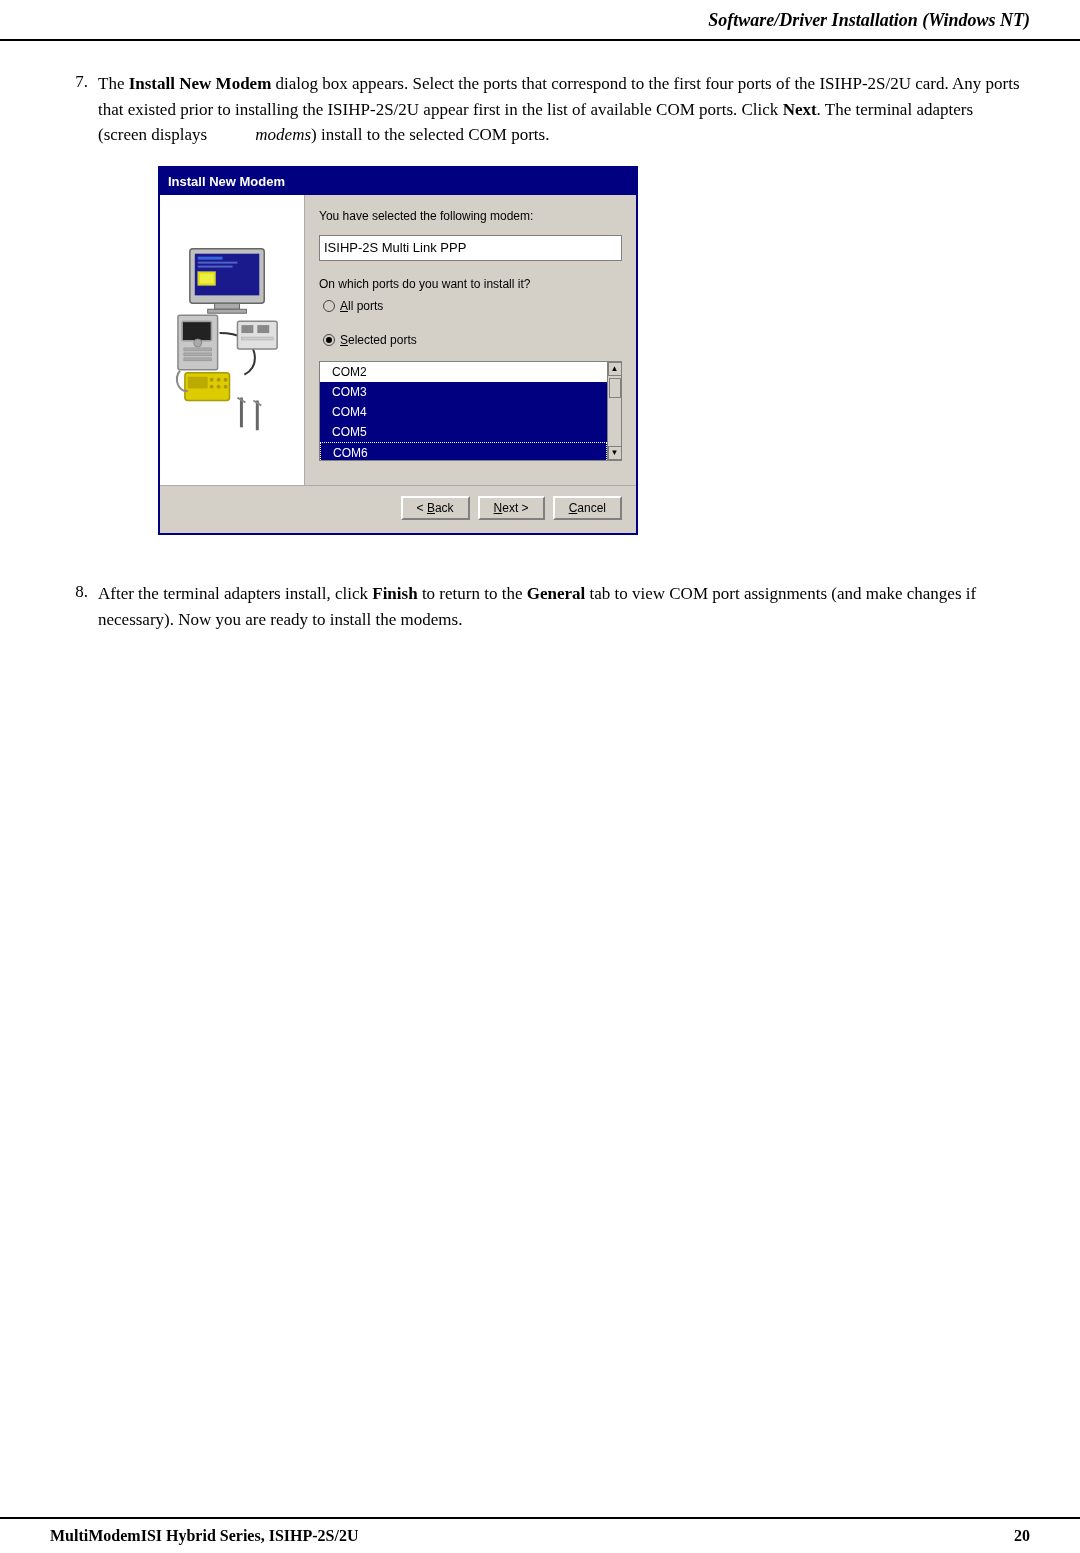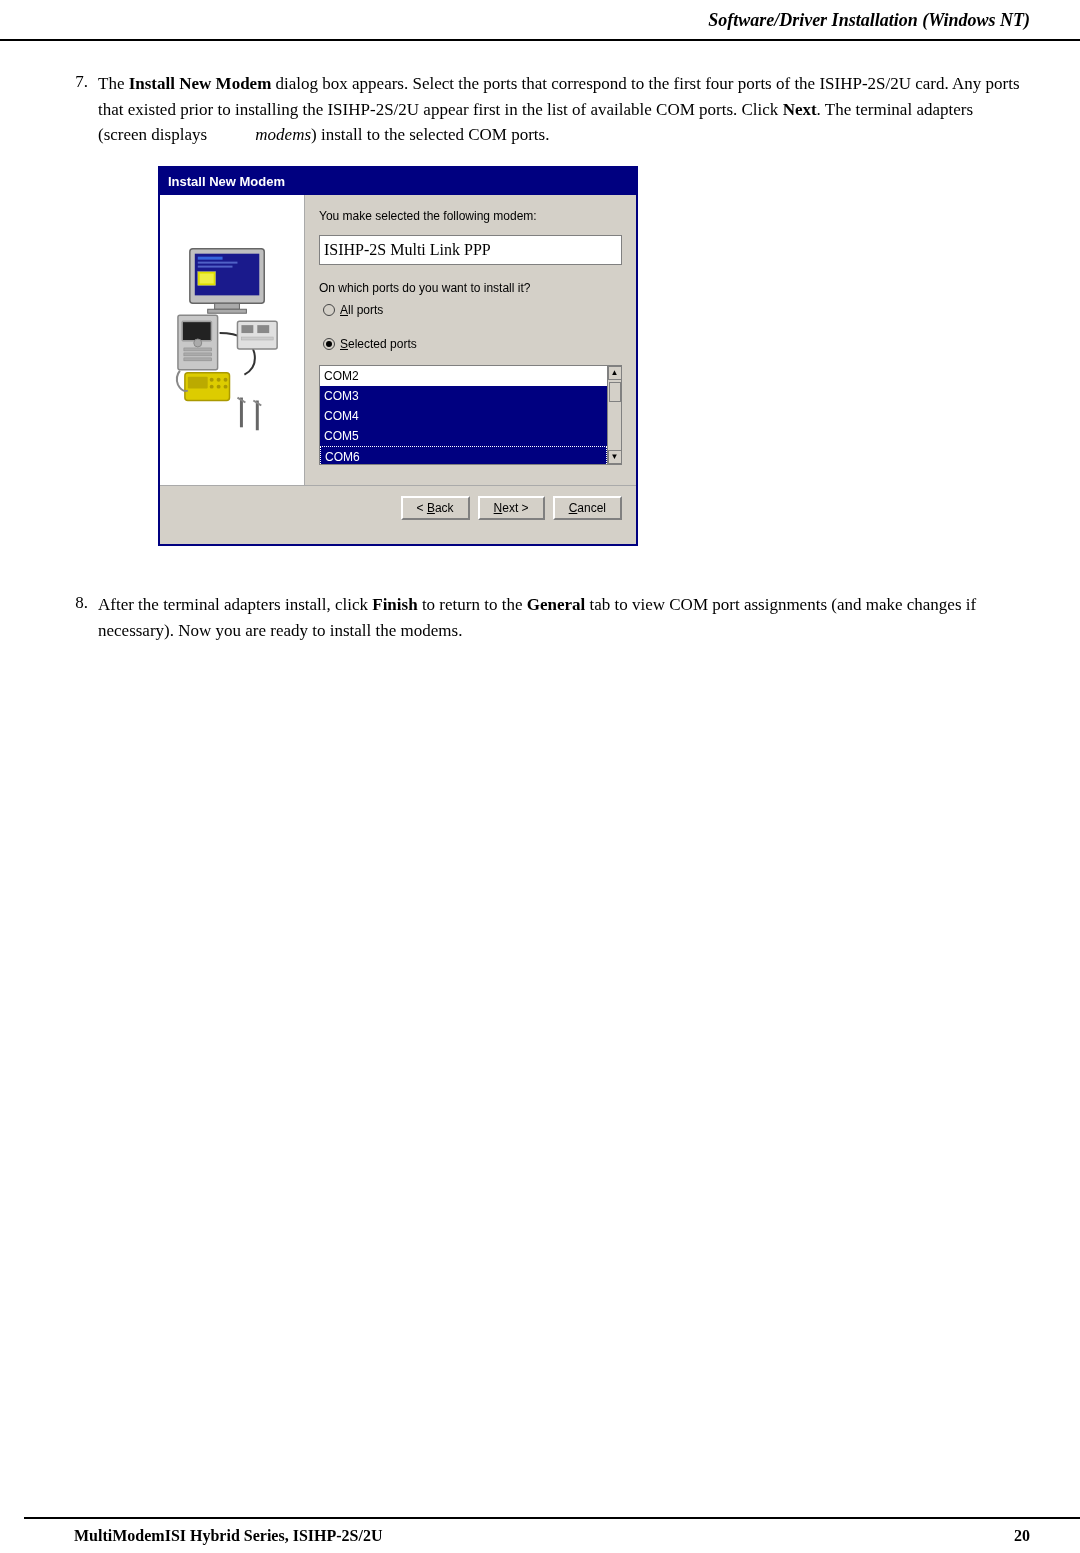--- a/index.html
+++ b/index.html
@@ -119,22 +119,22 @@
     .dialog-label {
       font-size: 12px;
       color: #000;
       margin-bottom: 2px;
     }
 
     .dialog-input-box {
       border: 1px solid #808080;
       background: #ffffff;
       padding: 2px 4px;
-      font-size: 16px;
-      font-family: Liberation Serif, serif;
+      font-size: 13px;
+      font-family: Liberation Sans, sans-serif;
       width: 100%;
     }
 
     .dialog-section {
       margin-top: 6px;
     }
 
     .radio-group {
       display: flex;
       flex-direction: column;
@@ -183,21 +183,21 @@
       overflow: hidden;
       margin-top: 4px;
       position: relative;
     }
 
     .com-list-inner {
       width: calc(100% - 14px);
     }
 
     .com-item {
-      padding: 1px 4px;
+      padding: 1px 12px;
       font-size: 12px;
       font-family: "Arial", sans-serif;
       color: #000;
       cursor: default;
     }
 
     .com-item.selected {
       background: #000080;
       color: #ffffff;
     }
@@ -252,21 +252,21 @@
       background: #d4d0c8;
       border: 1px solid #808080;
       margin-top: 2px;
     }
 
     
     .dialog-buttons {
       display: flex;
       justify-content: flex-end;
       gap: 8px;
-      padding: 10px 14px 24px 14px;
+      padding: 10px 14px 13px 14px;
       border-top: 1px solid #aaa;
       background: #d4d0c8;
     }
 
     .dialog-btn {
       padding: 3px 14px;
       font-size: 12px;
       font-family: "Arial", sans-serif;
       background: #d4d0c8;
       border: 2px solid;
@@ -281,21 +281,20 @@
     }
 
     
     .page-footer {
       border-top: 2px solid #000;
       padding: 8px 50px;
       display: flex;
       justify-content: space-between;
       align-items: center;
       margin-top: auto;
-      margin-left: 24px;
     }
 
     .footer-left {
       font-weight: bold;
       font-size: 16px;
     }
 
     .footer-right {
       font-weight: bold;
       font-size: 16px;
@@ -378,21 +377,21 @@
                   <rect x="72" y="94" width="32" height="3" fill="#ccc" stroke="#aaa" stroke-width="0.5"></rect>
 
                   <line x1="72" y1="155" x2="72" y2="185" stroke="#666" stroke-width="3"></line>
                   <line x1="68" y1="155" x2="76" y2="160" stroke="#888" stroke-width="2"></line>
                   <line x1="88" y1="158" x2="88" y2="188" stroke="#666" stroke-width="3"></line>
                   <line x1="84" y1="158" x2="92" y2="163" stroke="#888" stroke-width="2"></line>
                 </svg>
               </div>
 
               <div class="dialog-right">
-                <div class="dialog-label">You make selected the following modem:</div>
+                <div class="dialog-label">You have selected the following modem:</div>
                 <div class="dialog-input-box">ISIHP-2S Multi Link PPP</div>
 
                 <div class="dialog-section">
                   <div class="dialog-label">On which ports do you want to install it?</div>
                   <div class="radio-group">
 
                     <div class="radio-item">
                       <div class="radio-circle"></div>
                       <span><span class="radio-underline">A</span>ll ports</span>
                     </div>

